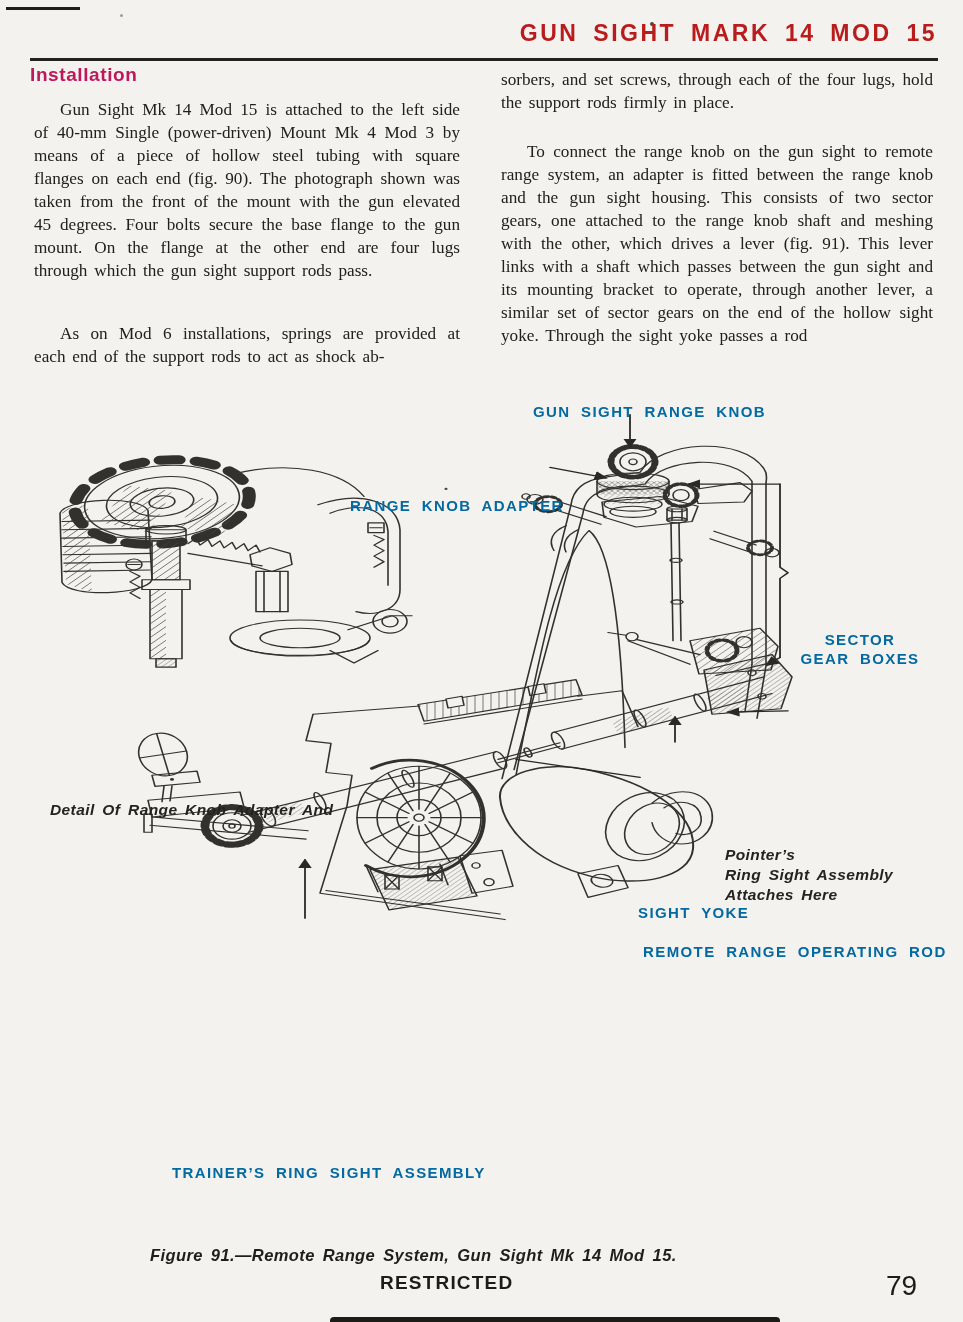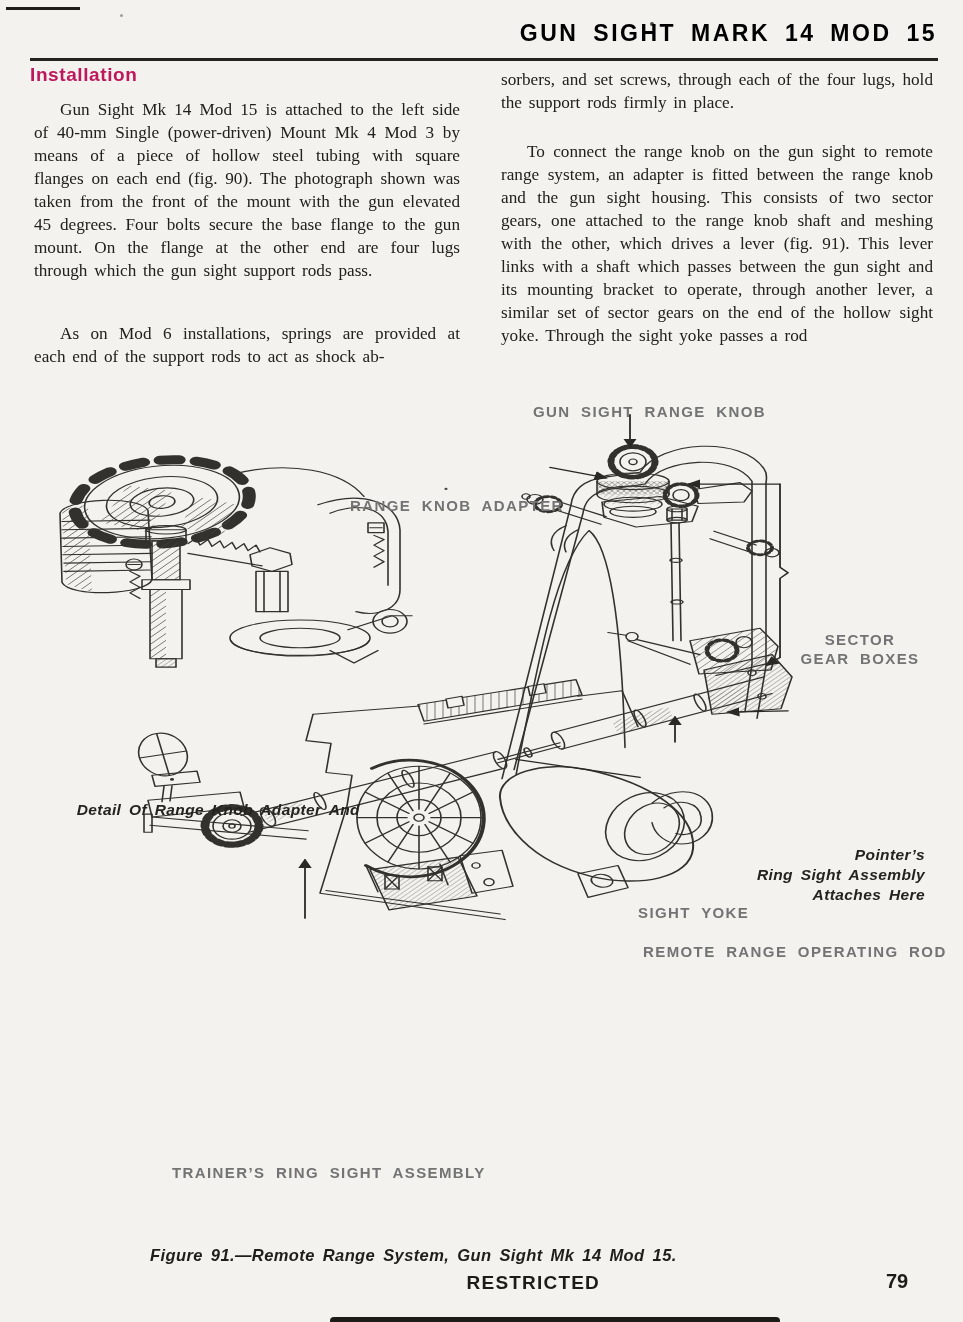--- a/index.html
+++ b/index.html
@@ -7,57 +7,57 @@
     width:963px;height:1322px;position:relative;overflow:hidden;
     background:#f3f2ee;
     font-family:"Liberation Serif", serif;
     color:#24231f;
   }
   .abs{position:absolute;}
   
   .page-title{
     font-family:"Liberation Sans", sans-serif;
     font-weight:700;font-size:23px;letter-spacing:2.5px;word-spacing:6px;
-    color:#000000;white-space:nowrap;
+    color:#b91c1c;white-space:nowrap;
   }
   .rule{background:#23221f;height:3px;}
   
   .col{width:434px;text-align:justify;font-size:17.2px;line-height:23px;
        color:#21201c;word-spacing:2.5px;}
   .col p{margin:4px;}
   .indent{text-indent:26px;}
   .sec-heading{
     font-family:"Liberation Sans", sans-serif;font-weight:700;
     font-size:19px;letter-spacing:.6px;color:#be185d;
   }
   
   .flabel{
     font-family:"Liberation Sans", sans-serif;font-weight:700;
-    font-size:15px;letter-spacing:1.4px;word-spacing:5px;color:#737373;
+    font-size:15px;letter-spacing:1.4px;word-spacing:5px;color:#0369a1;
     white-space:nowrap;
   }
   .flabel.center{text-align:center;}
   .fitalic{
     font-family:"Liberation Sans", sans-serif;font-style:italic;font-weight:700;
     font-size:15.5px;letter-spacing:.4px;word-spacing:3px;color:#24231f;
-    text-align:right;line-height:21px;
+    text-align:left;line-height:21px;
   }
   .fig-caption{
     font-family:"Liberation Sans", sans-serif;font-style:italic;font-weight:700;
     font-size:16.5px;letter-spacing:.4px;word-spacing:3px;color:#1f1e1b;
     text-align:left;
     margin-top:44px;
   }
   .footer-text{
     font-family:"Liberation Sans", sans-serif;font-weight:700;
-    font-size:19px;letter-spacing:1.2px;color:#1d1c19;text-align:right;
+    font-size:19px;letter-spacing:1.2px;color:#1d1c19;text-align:left;
   }
   .page-num{
-    font-family:"Liberation Sans", sans-serif;font-weight:700;
-    font-size:20px;color:#1d1c19;
+    font-family:"Liberation Sans", sans-serif;font-weight:400;
+    font-size:28px;color:#1d1c19;
   }
   .speck{background:#4a4843;border-radius:50%;}
   svg{display:block;}
 </style>
 </head>
 <body>
 
 <div class="abs" style="left:6px;top:7px;width:74px;height:3px;background:#1e1d1a;"></div>
 <div class="abs speck" style="left:650px;top:22px;width:4px;height:4px;"></div>
 <div class="abs speck" style="left:120px;top:14px;width:3px;height:3px;opacity:.5;"></div>

